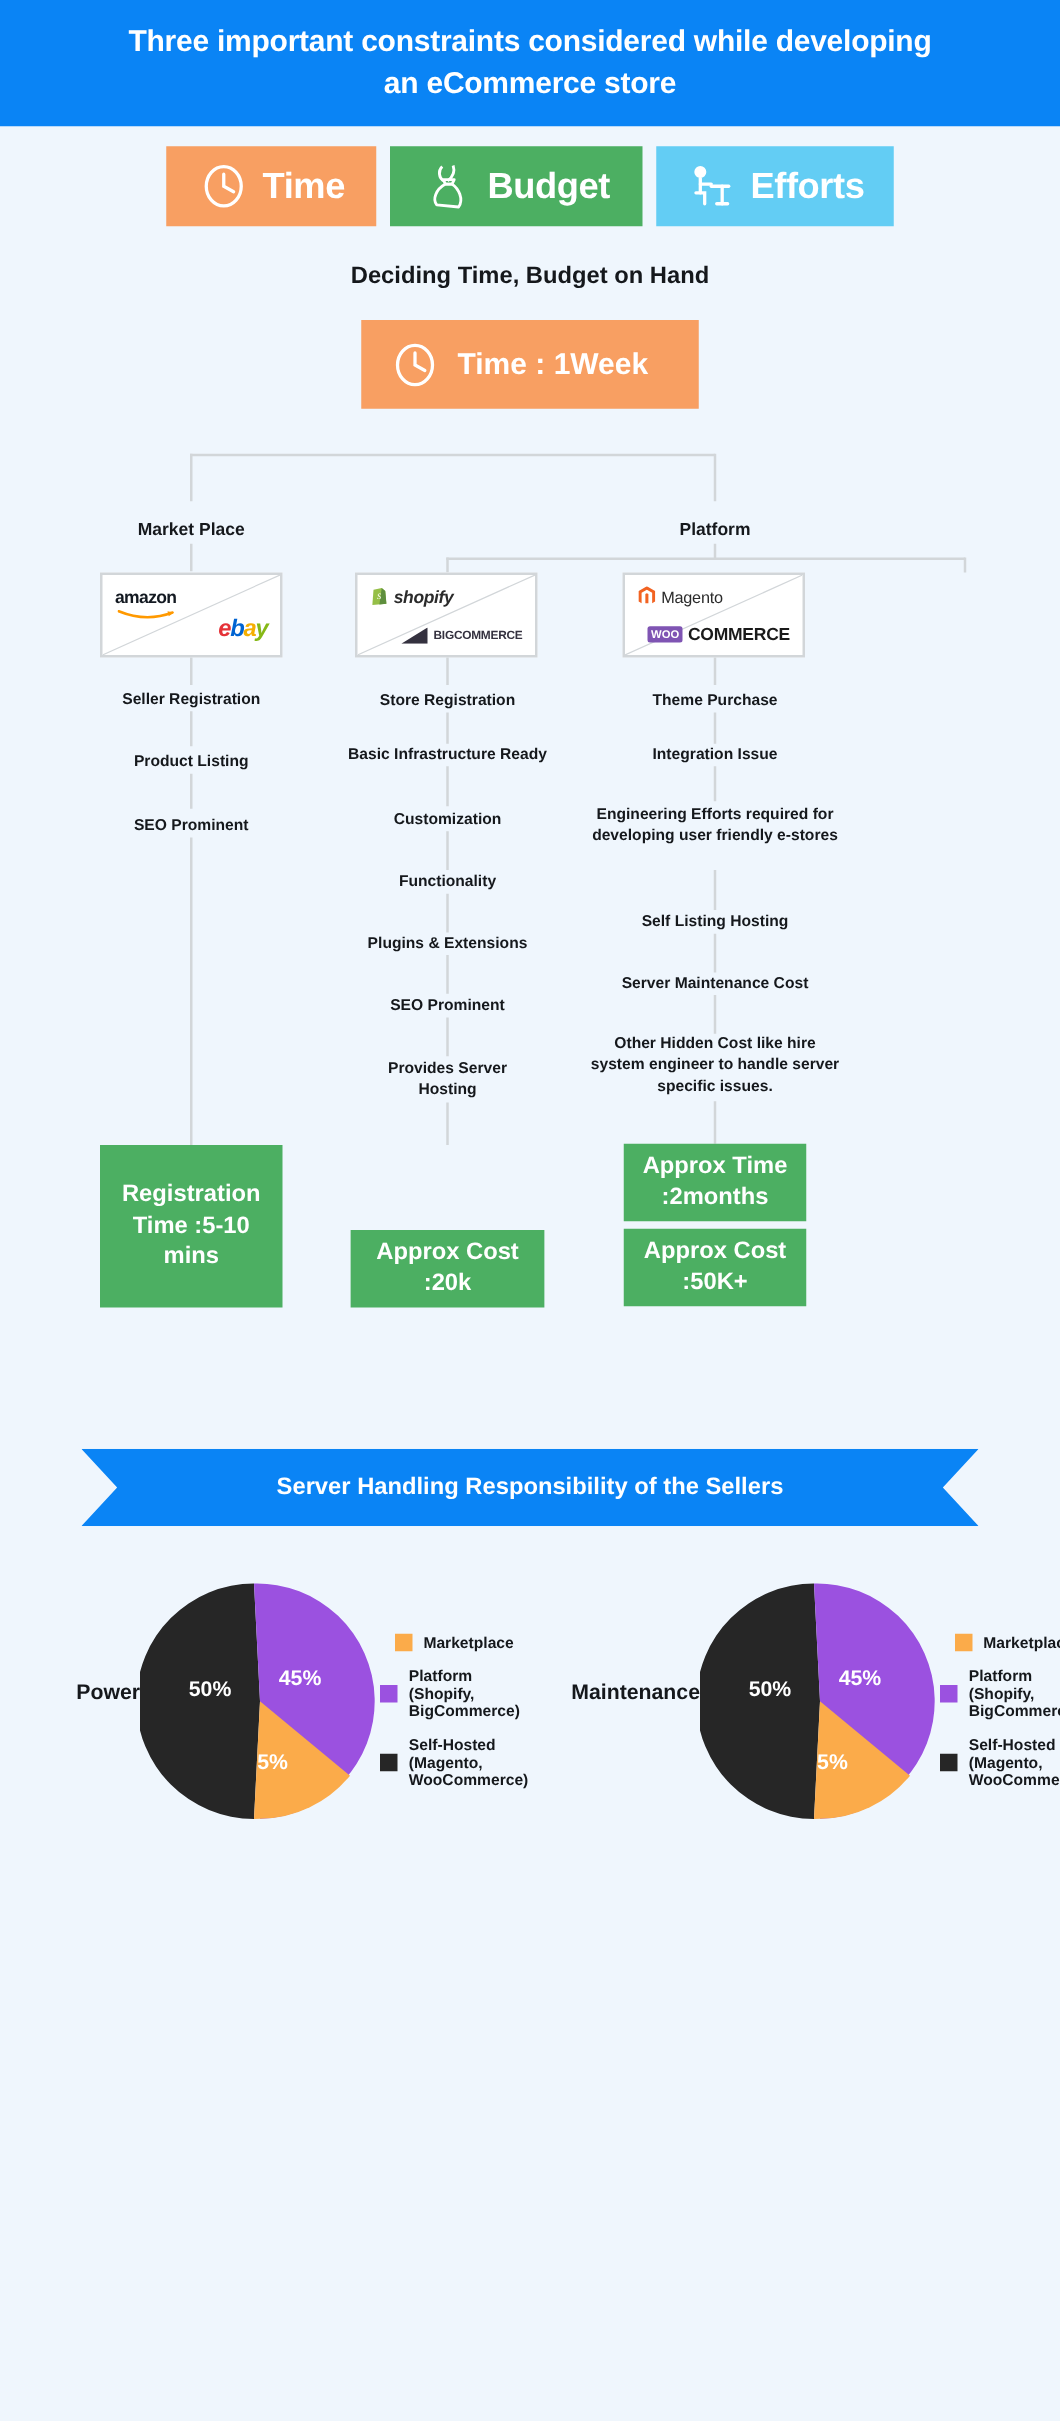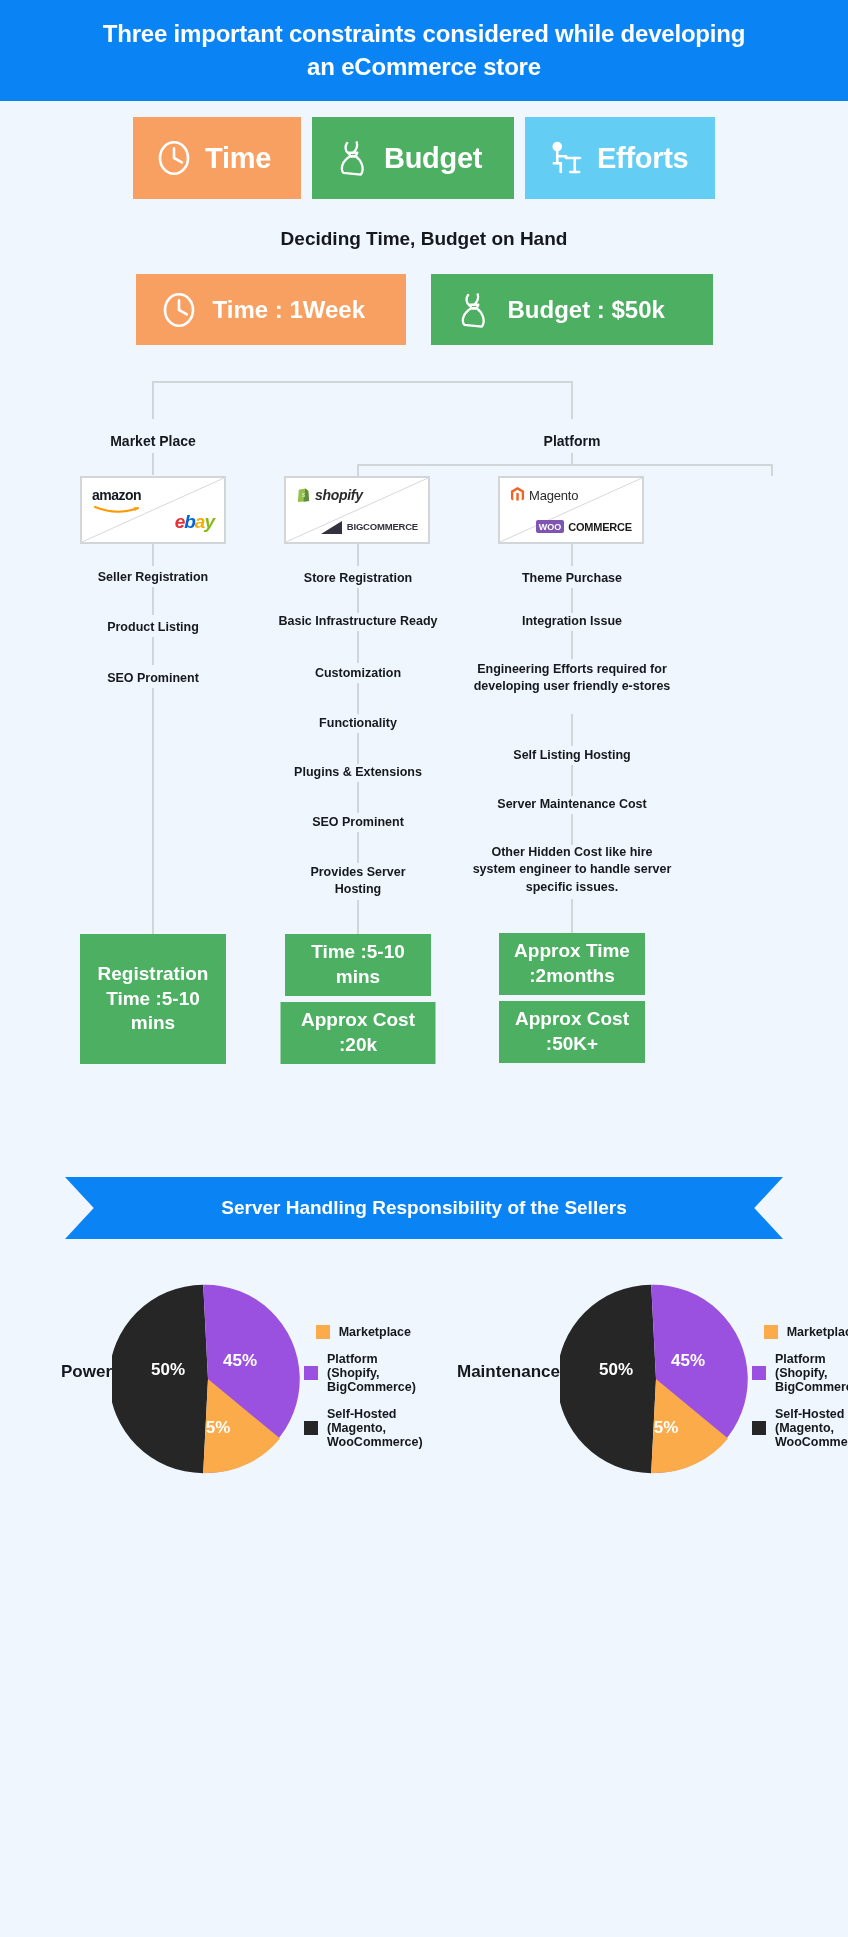--- a/index.html
+++ b/index.html
@@ -30,24 +30,24 @@
   }
 
   
   .chips {
     display: flex;
     gap: 11px;
     justify-content: center;
     margin-top: 16px;
   }
   .chip {
-    height: 82px;
-    display: flex;
-    align-items: center;
-    justify-content: flex-start;
+    height: 64px;
+    display: flex;
+    align-items: center;
+    justify-content: center;
     gap: 10px;
     padding: 0 20px;
     color: #ffffff;
   }
   .chip .chip-label { font-size: 29px; font-weight: bold; letter-spacing: -0.3px; }
   .chip.time    { background: #f89f62; width: 168px; }
   .chip.budget  { background: #4caf62; width: 202px; }
   .chip.efforts { background: #63cdf4; width: 190px; }
   .ico { width: 42px; height: 42px; flex: 0 0 auto; }
   .ico svg { width: 100%; height: 100%; display: block; }
@@ -232,31 +232,20 @@
   <div class="decide-box time">
     <span class="ico">
       <svg viewBox="0 0 48 48" fill="none" stroke="#ffffff" stroke-width="3">
         <ellipse cx="24" cy="24" rx="16" ry="18"></ellipse>
         <path d="M24 13 L24 24 L33 29" stroke-linecap="round"></path>
       </svg>
     </span>
     <span>Time : 1Week</span>
   </div>
 
-  <div class="decide-box budget">
-    <span class="ico">
-      <svg viewBox="0 0 48 48" fill="none" stroke="#ffffff" stroke-width="2.6" stroke-linejoin="round">
-        <path d="M18 6 C14 10 15 16 19 19"></path>
-        <path d="M28 5 C30 11 27 16 23 19"></path>
-        <path d="M19 18 L29 18 L27 22 L21 22 Z"></path>
-        <path d="M21 22 C12 27 9 36 13 41 L33 43 C38 36 33 26 27 22 Z"></path>
-      </svg>
-    </span>
-    <span>Budget : $50k</span>
-  </div>
 </div>
 
 <div class="tree">
 
   <div class="conn h" style="left:152px; top:0px; width:420px;"></div>
   <div class="conn v" style="left:152px; top:0px; height:38px;"></div>
   <div class="conn v" style="left:571px; top:0px; height:38px;"></div>
 
   <div class="branch-label" style="left:153px; top:52px;">Market Place</div>
   <div class="branch-label" style="left:572px; top:52px;">Platform</div>
@@ -328,21 +317,21 @@
       <span style="width:15px;height:16px;display:inline-block;">
         <svg viewBox="0 0 16 17">
             <path d="M8 0 L15 4 L15 13 L12.5 14.5 L12.5 5.5 L8 3 L3.5 5.5 L3.5 14.5 L1 13 L1 4 Z" fill="#f26322"></path>
             <path d="M8 6 L9.3 6.7 L9.3 14.5 L6.7 14.5 L6.7 6.7 Z" fill="#f26322"></path>
           </svg>
       </span>
       <span style="font-size:13px; font-weight:normal; color:#2b2b2b; letter-spacing:-0.2px;">Magento</span>
     </span>
     <span class="lg lg-bot">
       <span style="display:inline-block;background:#7f54b3;color:#ffffff;font-size:9px;font-weight:bold;padding:1.5px 3px;border-radius:2px;">WOO</span>
-      <span style="font-size:11px; font-weight:bold; color:#1a1a1a; letter-spacing:-0.2px;">COMMERCE</span>
+      <span style="font-size:14px; font-weight:bold; color:#1a1a1a; letter-spacing:-0.2px;">COMMERCE</span>
     </span>
   </div>
 
   <div class="conn v" style="left:152px; top:163px; height:22px;"></div>
   <div class="step" style="left:153px; top:188px; width:190px;">Seller Registration</div>
   <div class="conn v" style="left:152px; top:206px; height:28px;"></div>
   <div class="step" style="left:153px; top:238px; width:190px;">Product Listing</div>
   <div class="conn v" style="left:152px; top:256px; height:28px;"></div>
   <div class="step" style="left:153px; top:289px; width:190px;">SEO Prominent</div>
   <div class="conn v" style="left:152px; top:307px; height:246px;"></div>
@@ -356,21 +345,20 @@
   <div class="step" style="left:358px; top:284px; width:200px;">Customization</div>
   <div class="conn v" style="left:357px; top:302px; height:31px;"></div>
   <div class="step" style="left:358px; top:334px; width:200px;">Functionality</div>
   <div class="conn v" style="left:357px; top:352px; height:31px;"></div>
   <div class="step" style="left:358px; top:383px; width:210px;">Plugins &amp; Extensions</div>
   <div class="conn v" style="left:357px; top:401px; height:31px;"></div>
   <div class="step" style="left:358px; top:433px; width:200px;">SEO Prominent</div>
   <div class="conn v" style="left:357px; top:451px; height:31px;"></div>
   <div class="step" style="left:358px; top:483px; width:130px;">Provides Server Hosting</div>
   <div class="conn v" style="left:357px; top:519px; height:34px;"></div>
-  <div class="resultbox" style="left:358px; top:553px; width:146px; height:62px;">Time :5-10 mins</div>
   <div class="resultbox" style="left:358px; top:621px; width:155px; height:62px;">Approx Cost :20k</div>
 
   <div class="conn v" style="left:571px; top:163px; height:22px;"></div>
   <div class="step" style="left:572px; top:189px; width:190px;">Theme Purchase</div>
   <div class="conn v" style="left:571px; top:207px; height:25px;"></div>
   <div class="step" style="left:572px; top:232px; width:190px;">Integration Issue</div>
   <div class="conn v" style="left:571px; top:250px; height:28px;"></div>
   <div class="step" style="left:572px; top:280px; width:210px;">Engineering Efforts required for developing user friendly e-stores</div>
   <div class="conn v" style="left:571px; top:333px; height:32px;"></div>
   <div class="step" style="left:572px; top:366px; width:200px;">Self Listing Hosting</div>

